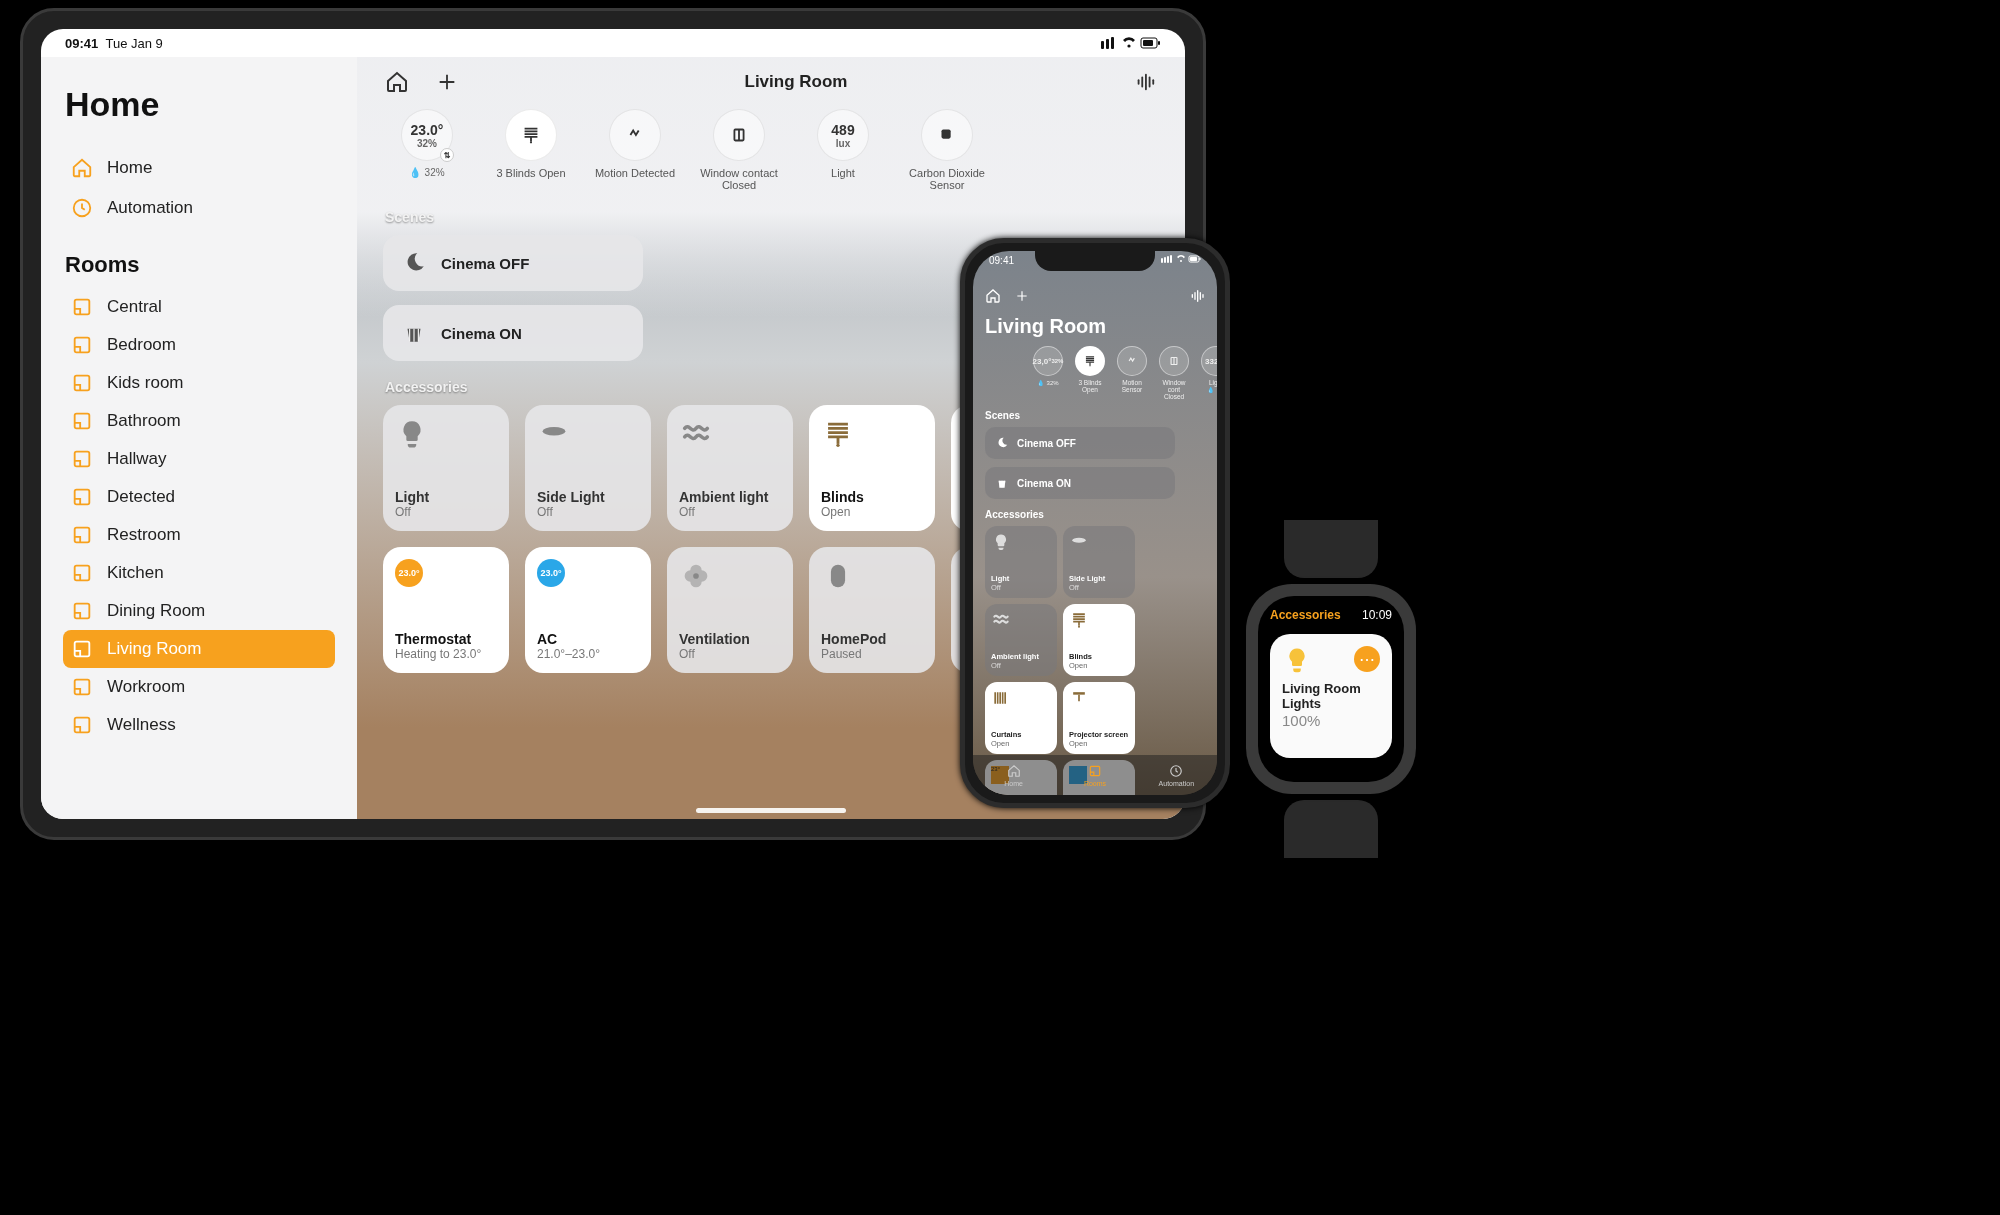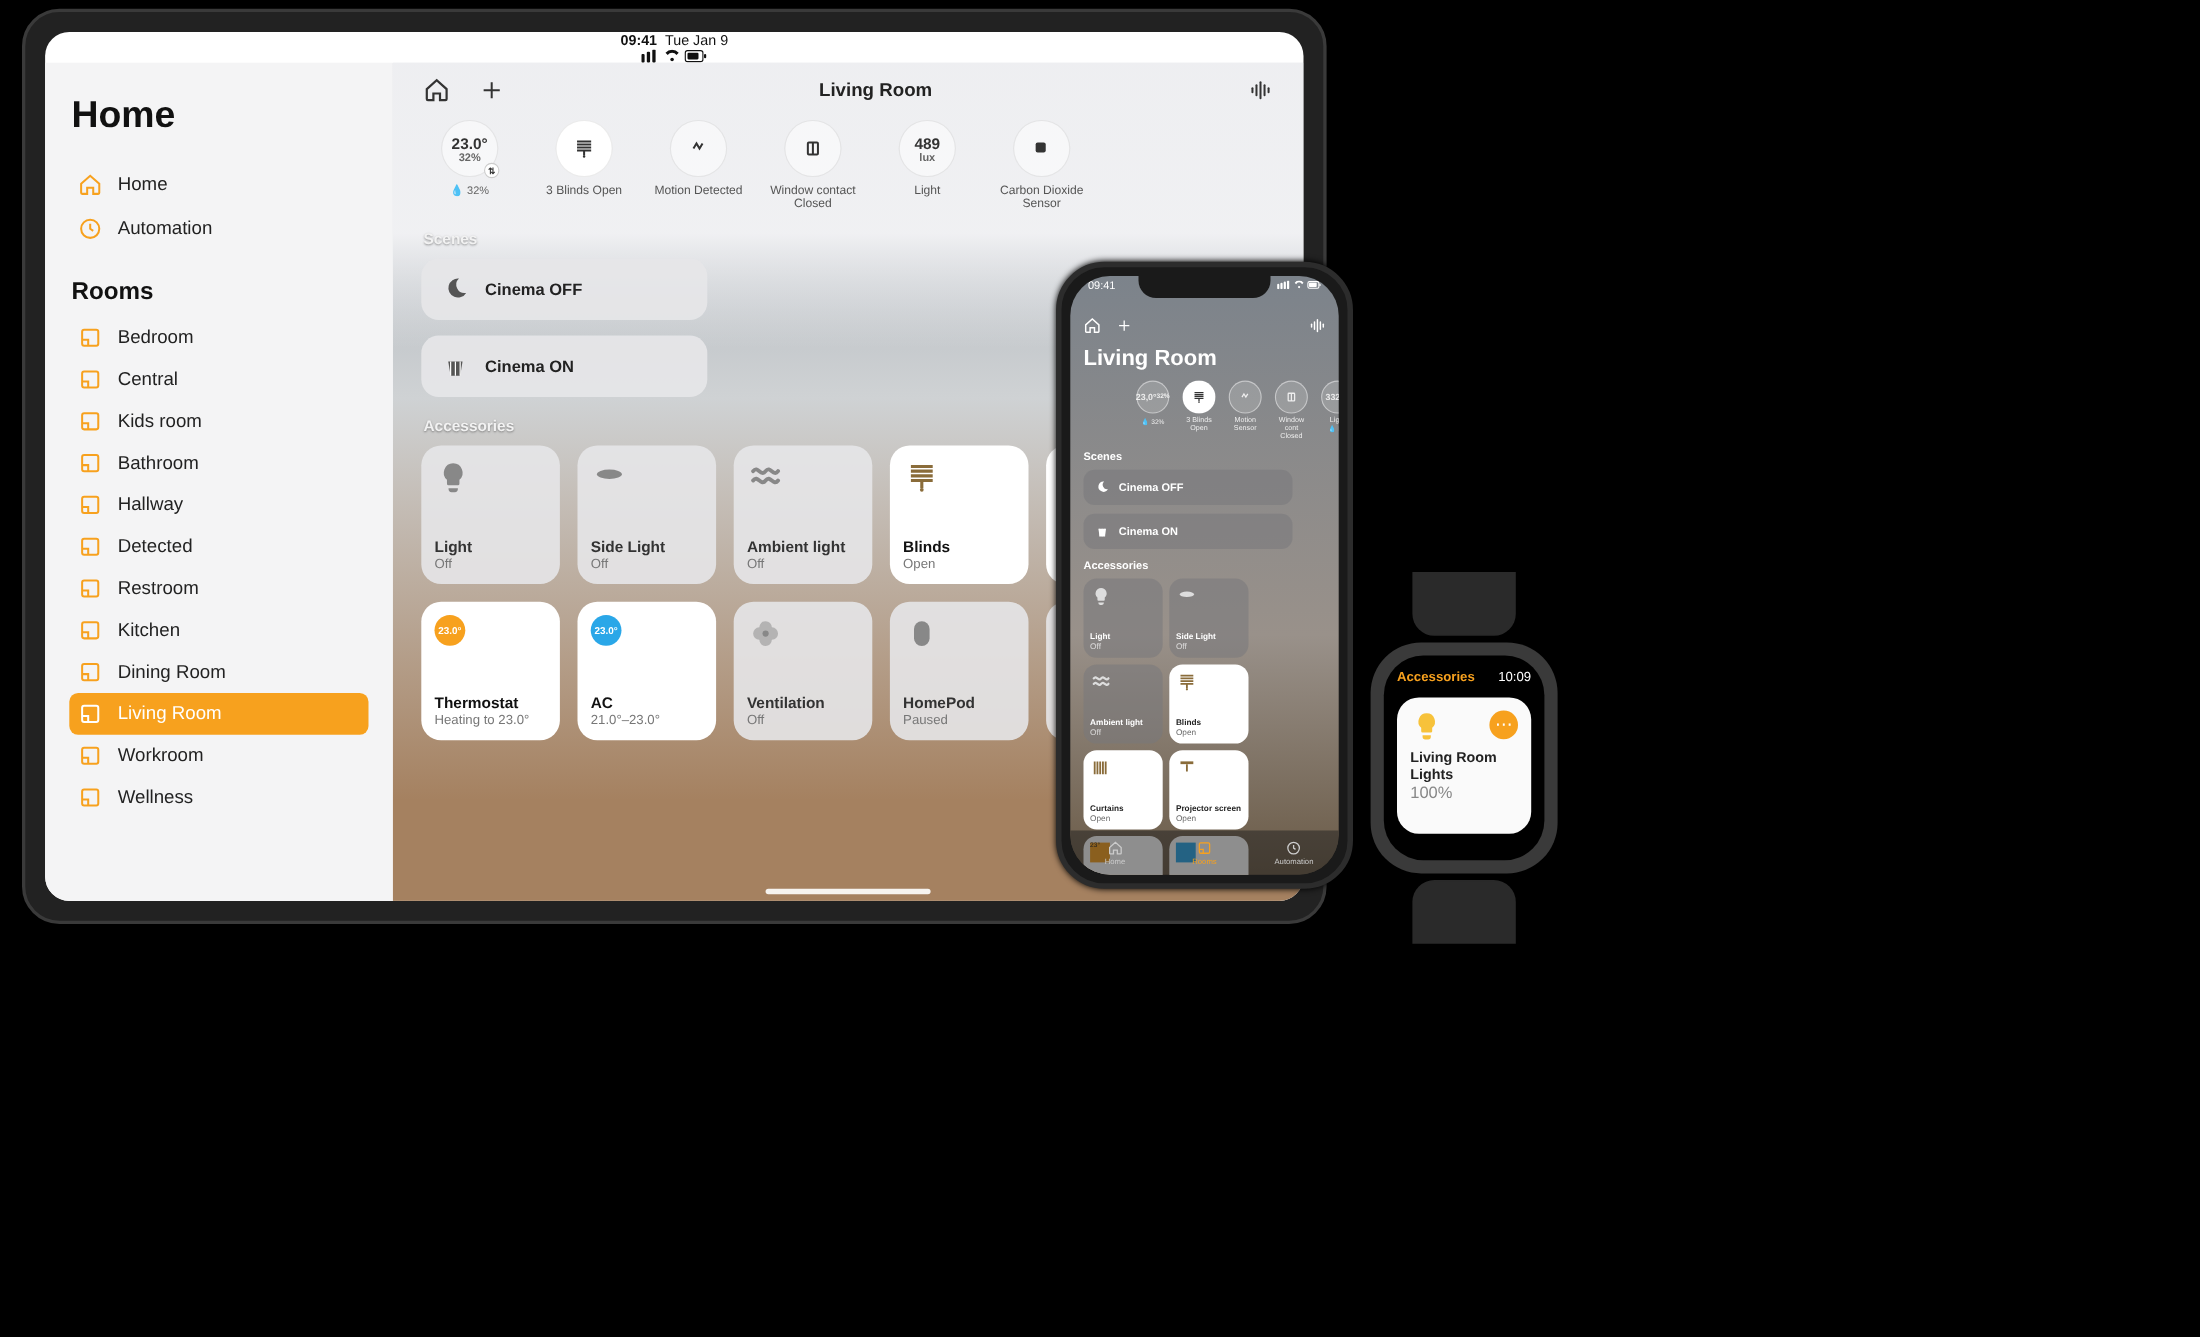--- a/index.html
+++ b/index.html
@@ -6,21 +6,21 @@
 * { box-sizing:border-box; margin:0; padding:0; -webkit-font-smoothing:antialiased; }
 body { font-family:-apple-system,BlinkMacSystemFont,"Segoe UI",Helvetica,Arial,sans-serif;
        background:#000; width:2000px; height:1215px; position:relative; overflow:hidden; }
 
 
 .ipad        { position:absolute; left:20px; top:8px; width:1186px; height:832px;
                background:#222; border:3px solid #3a3a3a; border-radius:34px;
                box-shadow:0 0 6px #000; }
 .ipad-screen { position:absolute; inset:18px; background:#fff; border-radius:22px; overflow:hidden; }
 .statusbar   { height:28px; display:flex; align-items:center; justify-content:space-between;
-               padding:0 24px; font-size:13px; color:#111; font-weight:500;flex-direction:column; }
+               padding:0 24px; font-size:13px; color:#111; font-weight:500; }
 .statusbar svg { height:12px; }
 
 
 .ipad-content{ position:absolute; top:28px; left:0; right:0; bottom:0; display:flex; }
 .sidebar     { width:316px; flex:none; background:#f4f4f5; padding:24px 22px 0 22px; overflow:hidden; }
 .sidebar h1  { font-size:34px; font-weight:700; margin:4px 0 24px 2px; color:#111; }
 .side-item   { display:flex; align-items:center; gap:14px; height:38px; padding:0 8px;
                font-size:17px; color:#222; cursor:pointer; border-radius:8px; }
 .side-item.selected { background:#f7a11e; color:#fff; }
 .side-icon   { width:22px; height:22px; flex:none; color:#f7a11e; }
@@ -182,28 +182,28 @@
       <span>Automation</span>
     </div>
           </div>
         <div class="rooms-h">Rooms</div>
         <div id="side-rooms">
     <div class="side-item ">
       <svg class="side-icon" viewBox="0 0 24 24">
                 <rect x="4" y="4" width="16" height="16" rx="2" fill="none" stroke="currentColor" stroke-width="2"></rect>
                 <path d="M4 14h6v6" stroke="currentColor" stroke-width="2" fill="none"></path>
               </svg>
+      <span>Central</span>
+    </div>
+    <div class="side-item ">
+      <svg class="side-icon" viewBox="0 0 24 24">
+                <rect x="4" y="4" width="16" height="16" rx="2" fill="none" stroke="currentColor" stroke-width="2"></rect>
+                <path d="M4 14h6v6" stroke="currentColor" stroke-width="2" fill="none"></path>
+              </svg>
       <span>Bedroom</span>
-    </div>
-    <div class="side-item ">
-      <svg class="side-icon" viewBox="0 0 24 24">
-                <rect x="4" y="4" width="16" height="16" rx="2" fill="none" stroke="currentColor" stroke-width="2"></rect>
-                <path d="M4 14h6v6" stroke="currentColor" stroke-width="2" fill="none"></path>
-              </svg>
-      <span>Central</span>
     </div>
     <div class="side-item ">
       <svg class="side-icon" viewBox="0 0 24 24">
                 <rect x="4" y="4" width="16" height="16" rx="2" fill="none" stroke="currentColor" stroke-width="2"></rect>
                 <path d="M4 14h6v6" stroke="currentColor" stroke-width="2" fill="none"></path>
               </svg>
       <span>Kids room</span>
     </div>
     <div class="side-item ">
       <svg class="side-icon" viewBox="0 0 24 24">

